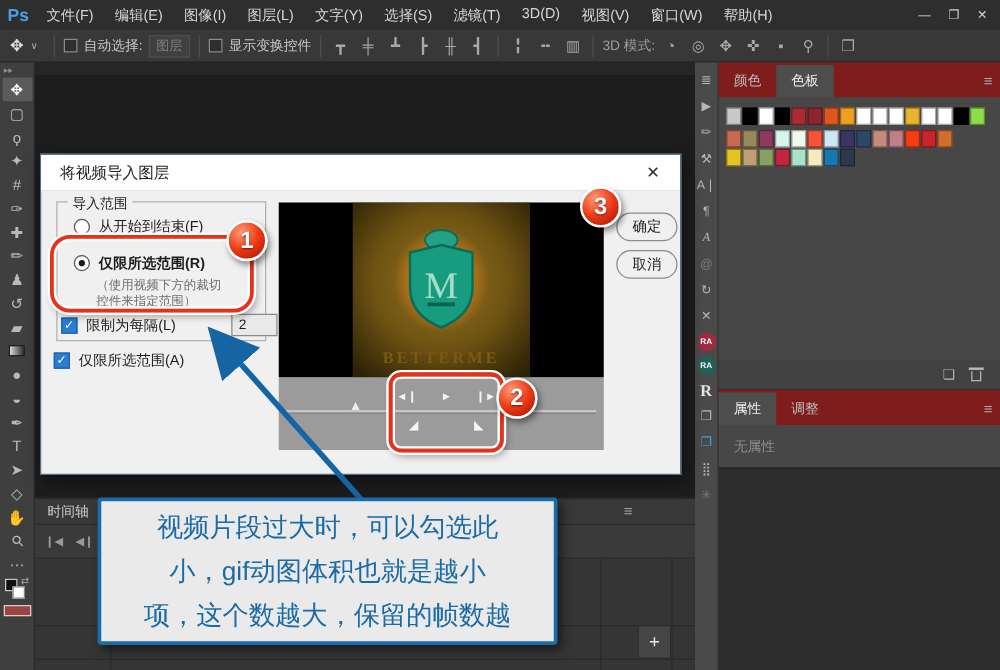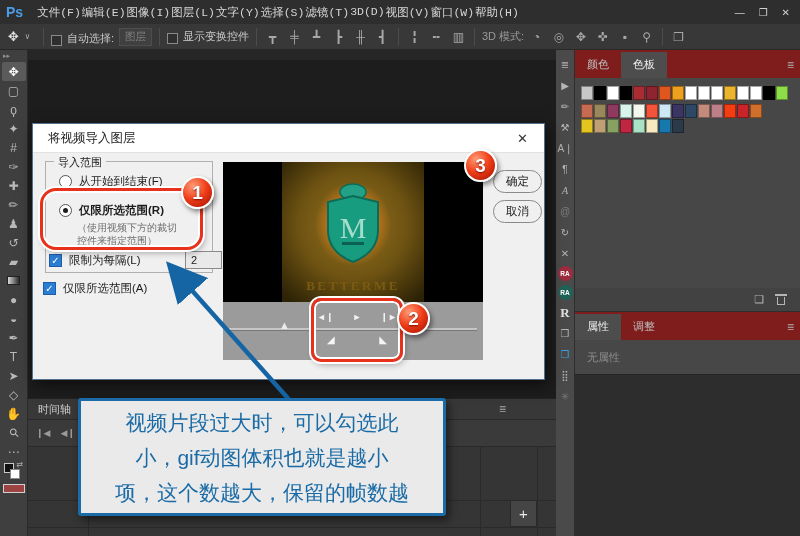--- a/index.html
+++ b/index.html
@@ -4,29 +4,29 @@
 <style>
   * { margin:0; padding:0; box-sizing:border-box; }
   html,body { width:800px; height:536px; overflow:hidden; }
   body { font-family:"Liberation Sans","DejaVu Sans",sans-serif; background:#1e1e1e; }
   #root { position:relative; width:726px; height:536px; background:#1e1e1e; }
 
   
   #menubar { position:absolute; left:0; top:0; width:800px; height:24px; background:#2e2e2e;
     display:flex; align-items:center; color:#d6d6d6; font-size:11.5px; }
   #ps-logo { color:#4a9ee8; font-weight:bold; font-size:14px; margin:0 14px 0 6px; }
-  #menu-items { display:flex; gap:1px;font-family:Liberation Mono, monospace; }
+  #menu-items { display:flex; gap:17px; }
   #menu-items .menu-item { cursor:default; white-space:nowrap; }
   #win-controls { margin-left:auto; display:flex; gap:14px; padding-right:10px; color:#cfcfcf; font-size:10px; }
 
   
   #optionsbar { position:absolute; left:0; top:24px; width:800px; height:26px; background:#383838;
     display:flex; align-items:center; color:#c9c9c9; font-size:11px; border-bottom:1px solid #272727; }
   .ob-sep { width:1px; height:18px; background:#4c4c4c; margin:0 7px; flex:none; }
-  .ob-group { display:flex; align-items:flex-end; gap:5px; flex:none; }
+  .ob-group { display:flex; align-items:center; gap:5px; flex:none; }
   .cb { width:11px; height:11px; border:1px solid #8a8a8a; background:#2e2e2e; flex:none; }
   .ob-drop { border:1px solid #4e4e4e; background:#404040; color:#7e7e7e; padding:1px 5px; font-size:10.5px; }
   .ob-icon { color:#a8a8a8; font-size:12px; width:17px; text-align:center; }
   .ob-label-dim { color:#9a9a9a; }
   #ob-tool { color:#e0e0e0; font-size:13px; margin-left:8px; }
 
   
   #toolbox { position:absolute; left:0; top:50px; width:28px; height:486px; background:#3f3f3f;
     display:flex; flex-direction:column; align-items:center; border-right:1px solid #2a2a2a; }
   #toolbox-chevrons { color:#8f8f8f; font-size:7px; align-self:flex-start; padding:2px 0 2px 3px; }

